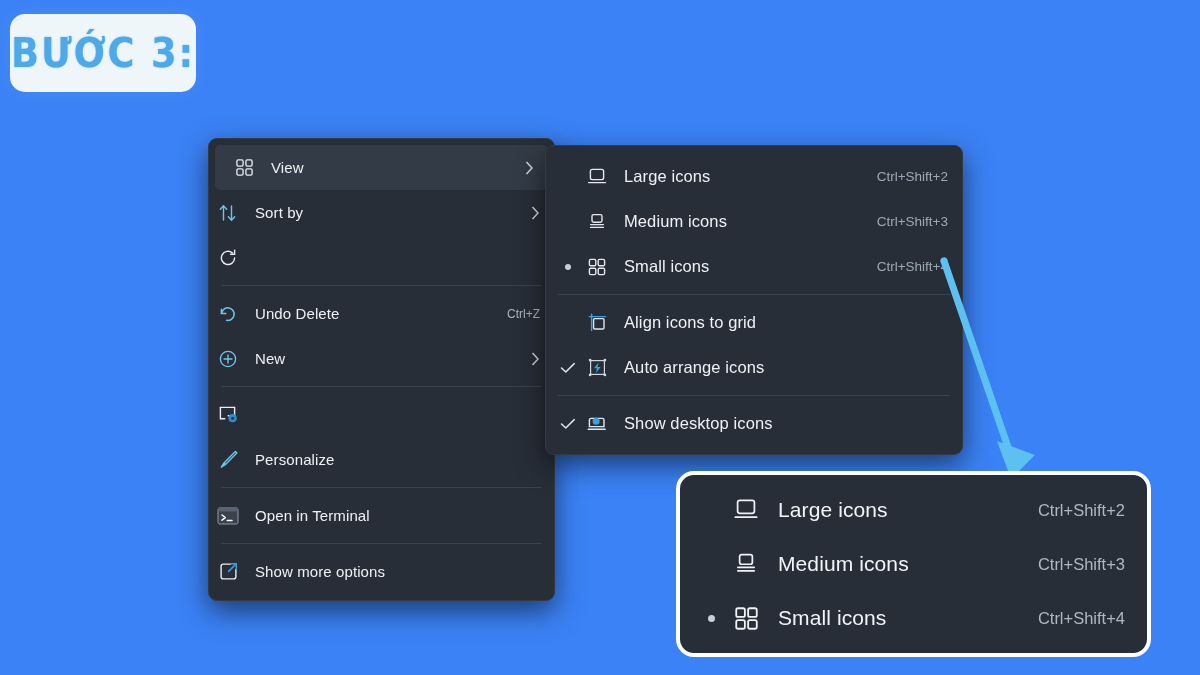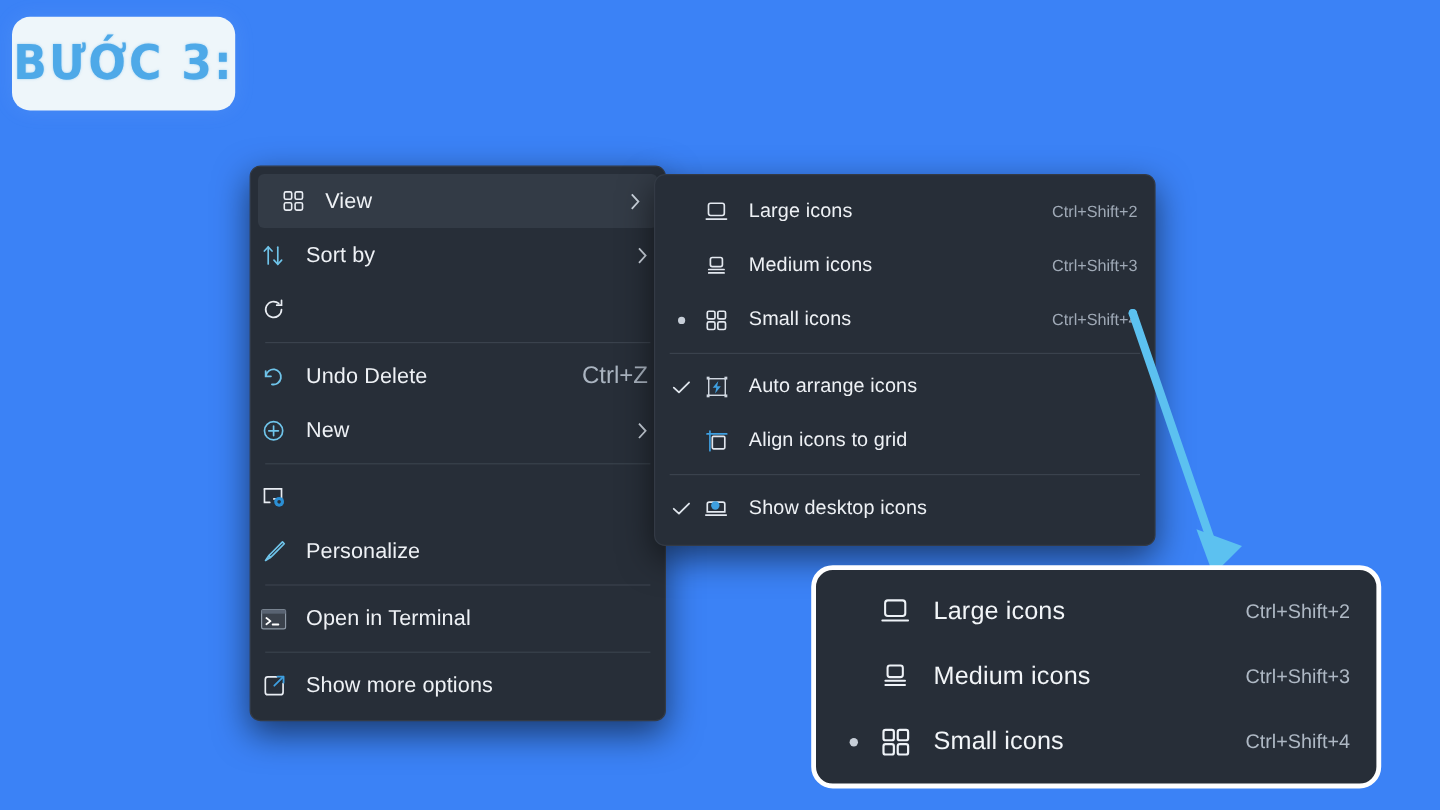--- a/index.html
+++ b/index.html
@@ -48,28 +48,28 @@
     padding: 0 14px 0 10px;
     cursor: default;
   }
   .row.hl { background: #333b46; }
   .row .ico {
     width: 30px; min-width: 30px; height: 30px;
     display: flex; align-items: center; justify-content: center;
     margin-right: 12px;
   }
   .row .label {
-    font-size: 18px;
+    font-size: 15px;
     color: #eef1f5;
     letter-spacing: .1px;
     white-space: nowrap;
     flex: 1;
   }
   .row .accel {
-    font-size: 20px;
+    font-size: 12px;
     color: #aab4c0;
     margin-left: 18px;
     white-space: nowrap;
   }
   .row .chev {
     margin-left: 12px;
     color: #c8d0da;
     display: flex; align-items: center;
   }
   .sep { height: 1px; background: #3a424d; margin: 5px 12px; }
@@ -309,50 +309,50 @@
             <rect x="11.2" y="11.2" width="6.4" height="6.4" rx="1.3"></rect>
         </svg>
       </span>
       <span class="label">Small icons</span>
       <span class="accel">Ctrl+Shift+4</span>
     </div>
 
     <div class="sep"></div>
 
     <div class="row">
+      <span class="check"></span>
+      <span class="ico">
+        <svg width="21" height="21" viewBox="0 0 21 21" fill="none">
+          <path d="M4.6 2.2 V18.6" stroke="#3e9fe0" stroke-width="1.4" stroke-linecap="round"></path>
+          <path d="M2.2 4.6 H18.6" stroke="#3e9fe0" stroke-width="1.4" stroke-linecap="round"></path>
+          <rect x="6.6" y="6.6" width="10.4" height="10.4" rx="1" fill="none" stroke="#dfe5ec" stroke-width="1.4"></rect>
+        </svg>
+      </span>
+      <span class="label">Align icons to grid</span>
+    </div>
+
+    <div class="row">
       <span class="check">
         <svg width="16" height="12" viewBox="0 0 16 12" fill="none" stroke="#dfe5ec" stroke-width="1.5" stroke-linecap="round" stroke-linejoin="round">
             <path d="M1.5 6 L5.8 10 L14.2 1.6"></path>
           </svg>
       </span>
       <span class="ico">
         <svg width="21" height="21" viewBox="0 0 21 21" fill="none">
           <rect x="3.6" y="3.6" width="13.8" height="13.8" fill="none" stroke="#cfd6df" stroke-width="1.2"></rect>
           <rect x="1.9" y="1.9" width="2.4" height="2.4" fill="#cfd6df"></rect>
           <rect x="16.7" y="1.9" width="2.4" height="2.4" fill="#cfd6df"></rect>
           <rect x="1.9" y="16.7" width="2.4" height="2.4" fill="#cfd6df"></rect>
           <rect x="16.7" y="16.7" width="2.4" height="2.4" fill="#cfd6df"></rect>
           <path d="M11.6 5.4 L6.9 11.2 H9.9 L8.9 16.0 L13.7 9.9 H10.6 Z" fill="#3e9fe0"></path>
         </svg>
       </span>
       <span class="label">Auto arrange icons</span>
     </div>
 
-    <div class="row">
-      <span class="check"></span>
-      <span class="ico">
-        <svg width="21" height="21" viewBox="0 0 21 21" fill="none">
-          <path d="M4.6 2.2 V18.6" stroke="#3e9fe0" stroke-width="1.4" stroke-linecap="round"></path>
-          <path d="M2.2 4.6 H18.6" stroke="#3e9fe0" stroke-width="1.4" stroke-linecap="round"></path>
-          <rect x="6.6" y="6.6" width="10.4" height="10.4" rx="1" fill="none" stroke="#dfe5ec" stroke-width="1.4"></rect>
-        </svg>
-      </span>
-      <span class="label">Align icons to grid</span>
-    </div>
-
     <div class="sep"></div>
 
     <div class="row">
       <span class="check">
         <svg width="16" height="12" viewBox="0 0 16 12" fill="none" stroke="#dfe5ec" stroke-width="1.5" stroke-linecap="round" stroke-linejoin="round">
             <path d="M1.5 6 L5.8 10 L14.2 1.6"></path>
           </svg>
       </span>
       <span class="ico">
         <svg width="22" height="20" viewBox="0 0 22 20" fill="none">

